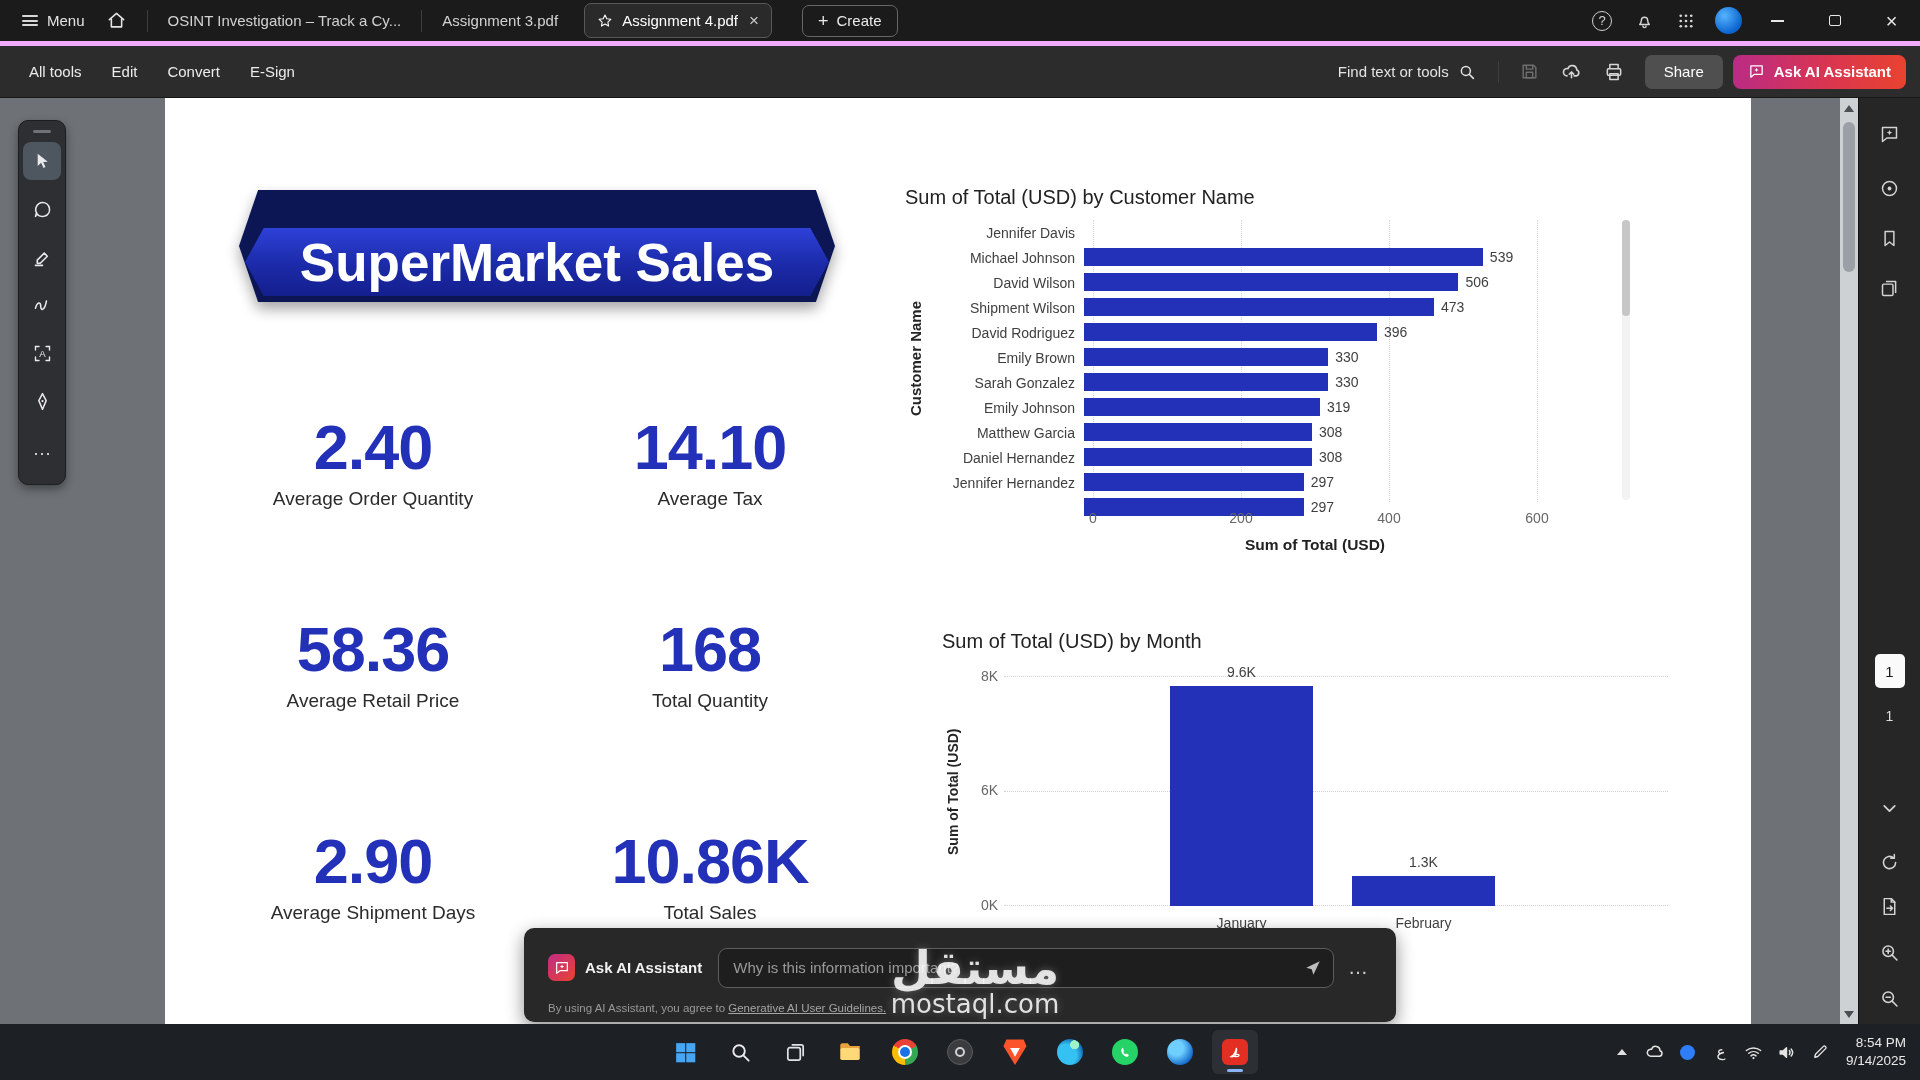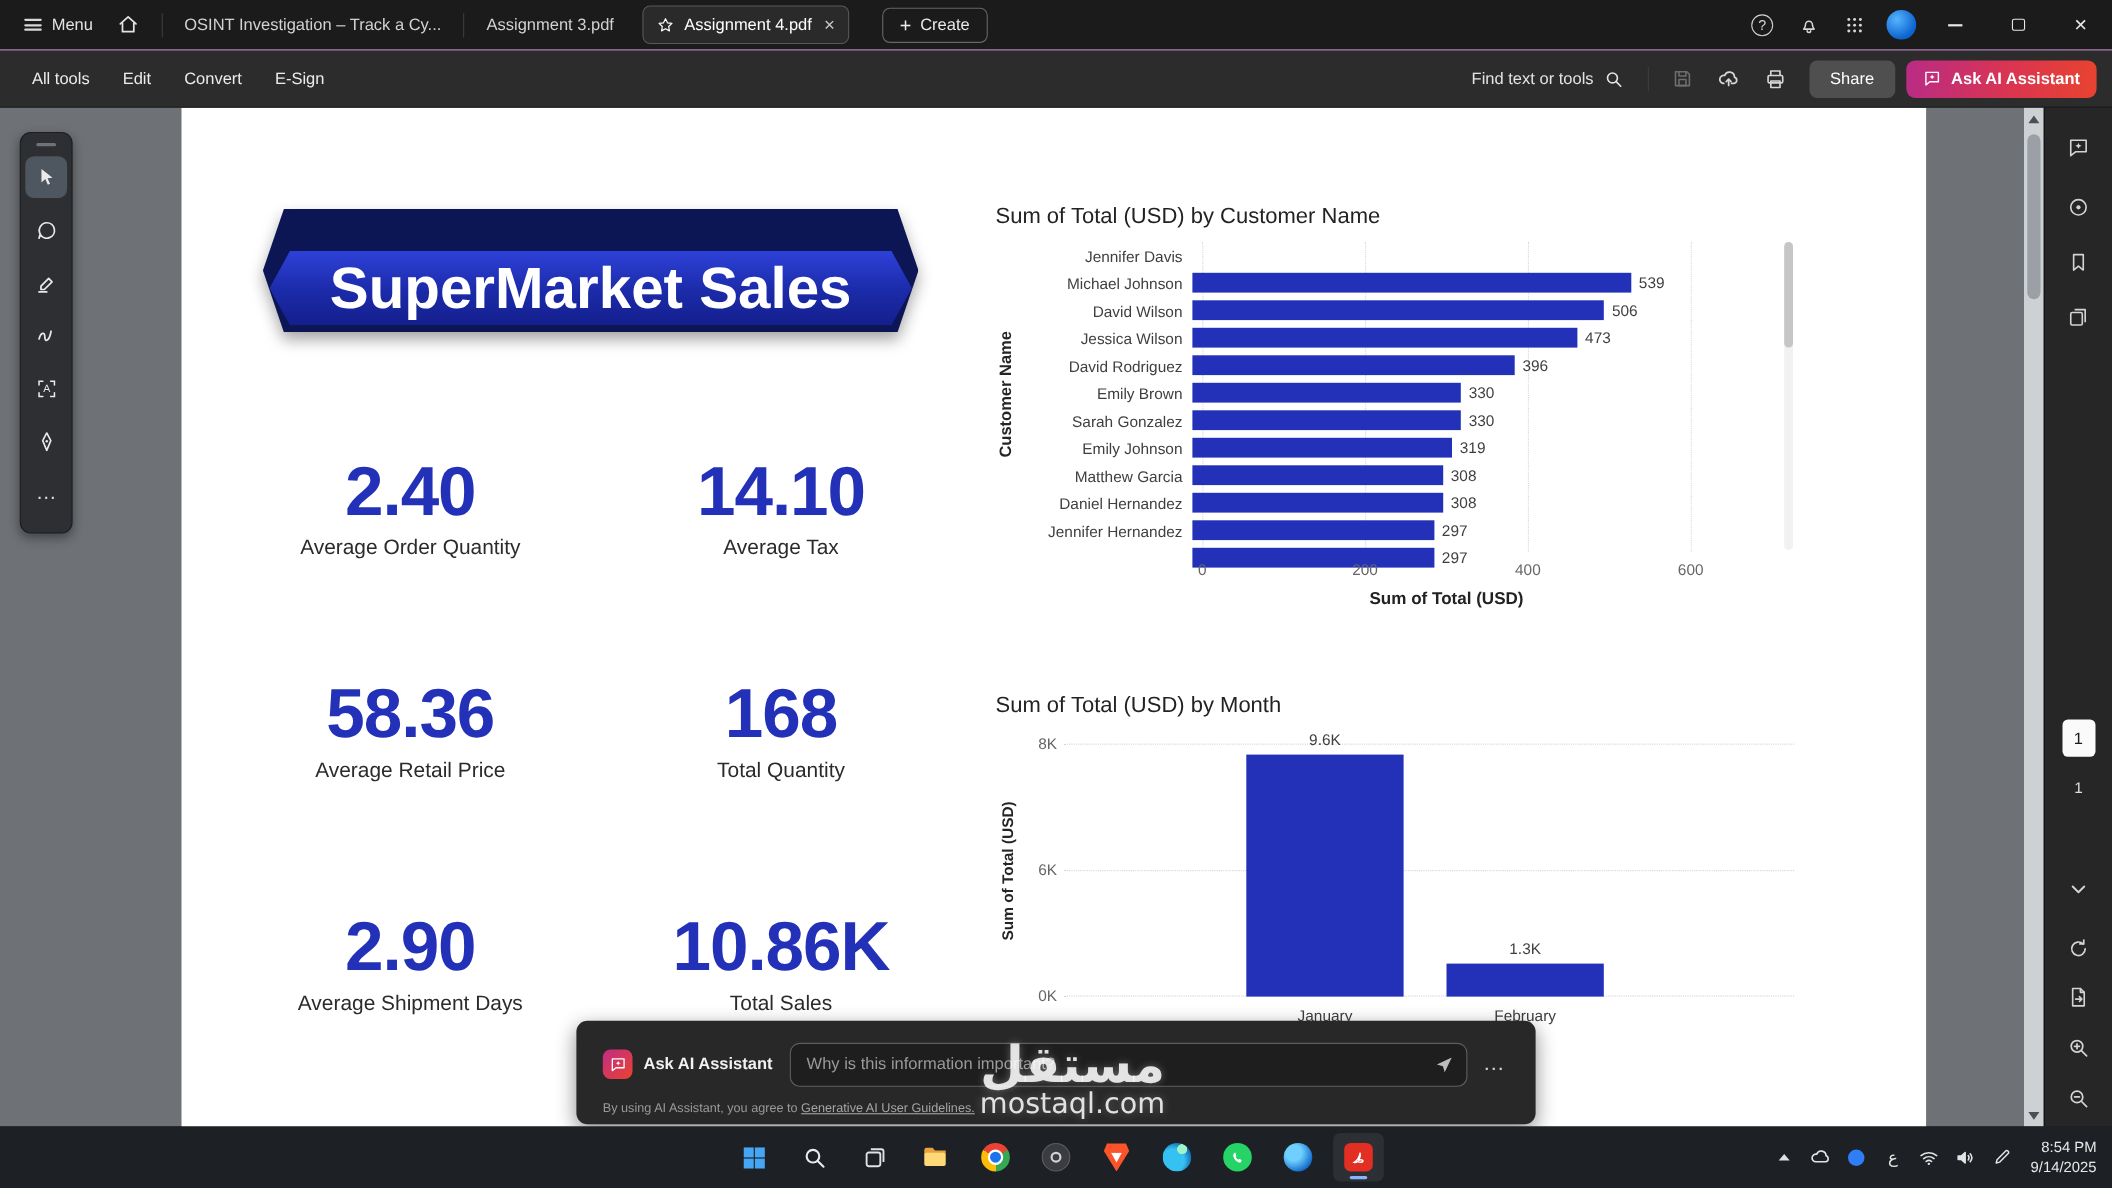--- a/index.html
+++ b/index.html
@@ -3,21 +3,21 @@
 <meta charset="utf-8">
 <style>
   * { margin:0; padding:0; box-sizing:border-box; }
   html,body { width:1920px; height:1080px; overflow:hidden; background:#000;
               font-family:"Liberation Sans","DejaVu Sans",sans-serif; }
   #app { position:relative; width:1920px; height:1080px; background:#1b1b1b; }
 
   
   .titlebar { position:absolute; top:0; left:0; width:100%; height:46px; background:#1b1b1b;
               display:flex; align-items:center; justify-content:space-between; color:#e3e3e3;
-              border-bottom:1px solid #f0abfc; }
+              border-bottom:5px solid #f0abfc; }
   .tb-left { display:flex; align-items:center; height:100%; padding-left:10px; }
   .menu-btn { display:flex; align-items:center; gap:9px; padding:0 12px; height:100%; font-size:15px; cursor:pointer; }
   .hamburger i { display:block; width:16px; height:2px; background:#d8d8d8; margin:2.6px 0; border-radius:1px; }
   .icon-btn { width:40px; height:100%; display:flex; align-items:center; justify-content:center; cursor:pointer; }
   .vdiv { width:1px; height:22px; background:#3e3e3e; margin:0 10px; }
   .tab { font-size:15px; color:#d2d2d2; padding:0 10px; white-space:nowrap; cursor:pointer; }
   .tab-active { background:#2a2a2a; border:1px solid #585858; border-radius:7px; height:35px; display:flex;
                 align-items:center; gap:9px; margin:0 16px; padding:0 12px; color:#fff; font-size:15px; cursor:pointer; }
   .tab-close { font-size:17px; color:#c9c9c9; margin-left:2px; line-height:1; cursor:pointer; }
   .create-btn { display:flex; align-items:center; gap:8px; height:32px; padding:0 15px; border:1px solid #666;
@@ -85,21 +85,21 @@
   .hbar { position:absolute; left:0; top:0; height:100%; }
   .hval { position:absolute; top:50%; transform:translateY(-50%); font-size:14px; color:#3f3f3f; white-space:nowrap; }
   .c1-xticks { position:absolute; left:188px; top:328px; width:444px; height:18px; }
   .xtick { position:absolute; transform:translateX(-50%); font-size:14px; color:#666; }
   .c1-xlab { position:absolute; left:188px; top:354px; width:444px; text-align:center; font-size:15.5px;
              font-weight:bold; color:#222; }
   .c1-scroll { position:absolute; left:717px; top:38px; width:8px; height:280px; background:#f2f2f2; border-radius:4px; }
   .c1-thumb { position:absolute; left:0; top:0; width:8px; height:96px; background:#c6c6c6; border-radius:4px; }
 
   
-  .chart2 { position:absolute; left:740px; top:528px; width:744px; height:330px; }
+  .chart2 { position:absolute; left:777px; top:528px; width:744px; height:330px; }
   .c2-ylab { position:absolute; left:2px; top:51px; width:18px; height:229px; writing-mode:vertical-rl;
              transform:rotate(180deg); display:flex; align-items:center; justify-content:center;
              font-size:14px; font-weight:bold; color:#252525; }
   .c2-ytick { position:absolute; left:20px; width:36px; text-align:right; font-size:14px; color:#666; }
   .yt2{top:42px} .yt1{top:156px} .yt0{top:271px}
   .c2-plot { position:absolute; left:62px; top:51px; width:664px; height:229px; }
   .hgrid { position:absolute; left:0; right:0; height:0; border-top:1px dotted #d2d2d2; }
   .vbar { position:absolute; bottom:0; }
   .vval { position:absolute; text-align:center; font-size:14px; color:#3f3f3f; }
   .vcat { position:absolute; top:calc(100% + 9px); text-align:center; font-size:14px; color:#3f3f3f; }
@@ -405,21 +405,21 @@
               </div>
             </div>
             <div class="hrow">
               <div class="hlab">David Wilson</div>
               <div class="htrack">
                 <div class="hbar" style="width: 78.8333%; background: rgb(34, 49, 184);"></div>
                 <div class="hval" style="left: calc(78.8333% + 7px);">473</div>
               </div>
             </div>
             <div class="hrow">
-              <div class="hlab">Jessica Wilson</div>
+              <div class="hlab">Shipment Wilson</div>
               <div class="htrack">
                 <div class="hbar" style="width: 66%; background: rgb(34, 49, 184);"></div>
                 <div class="hval" style="left: calc(66% + 7px);">396</div>
               </div>
             </div>
             <div class="hrow">
               <div class="hlab">David Rodriguez</div>
               <div class="htrack">
                 <div class="hbar" style="width: 55%; background: rgb(34, 49, 184);"></div>
                 <div class="hval" style="left: calc(55% + 7px);">330</div>

